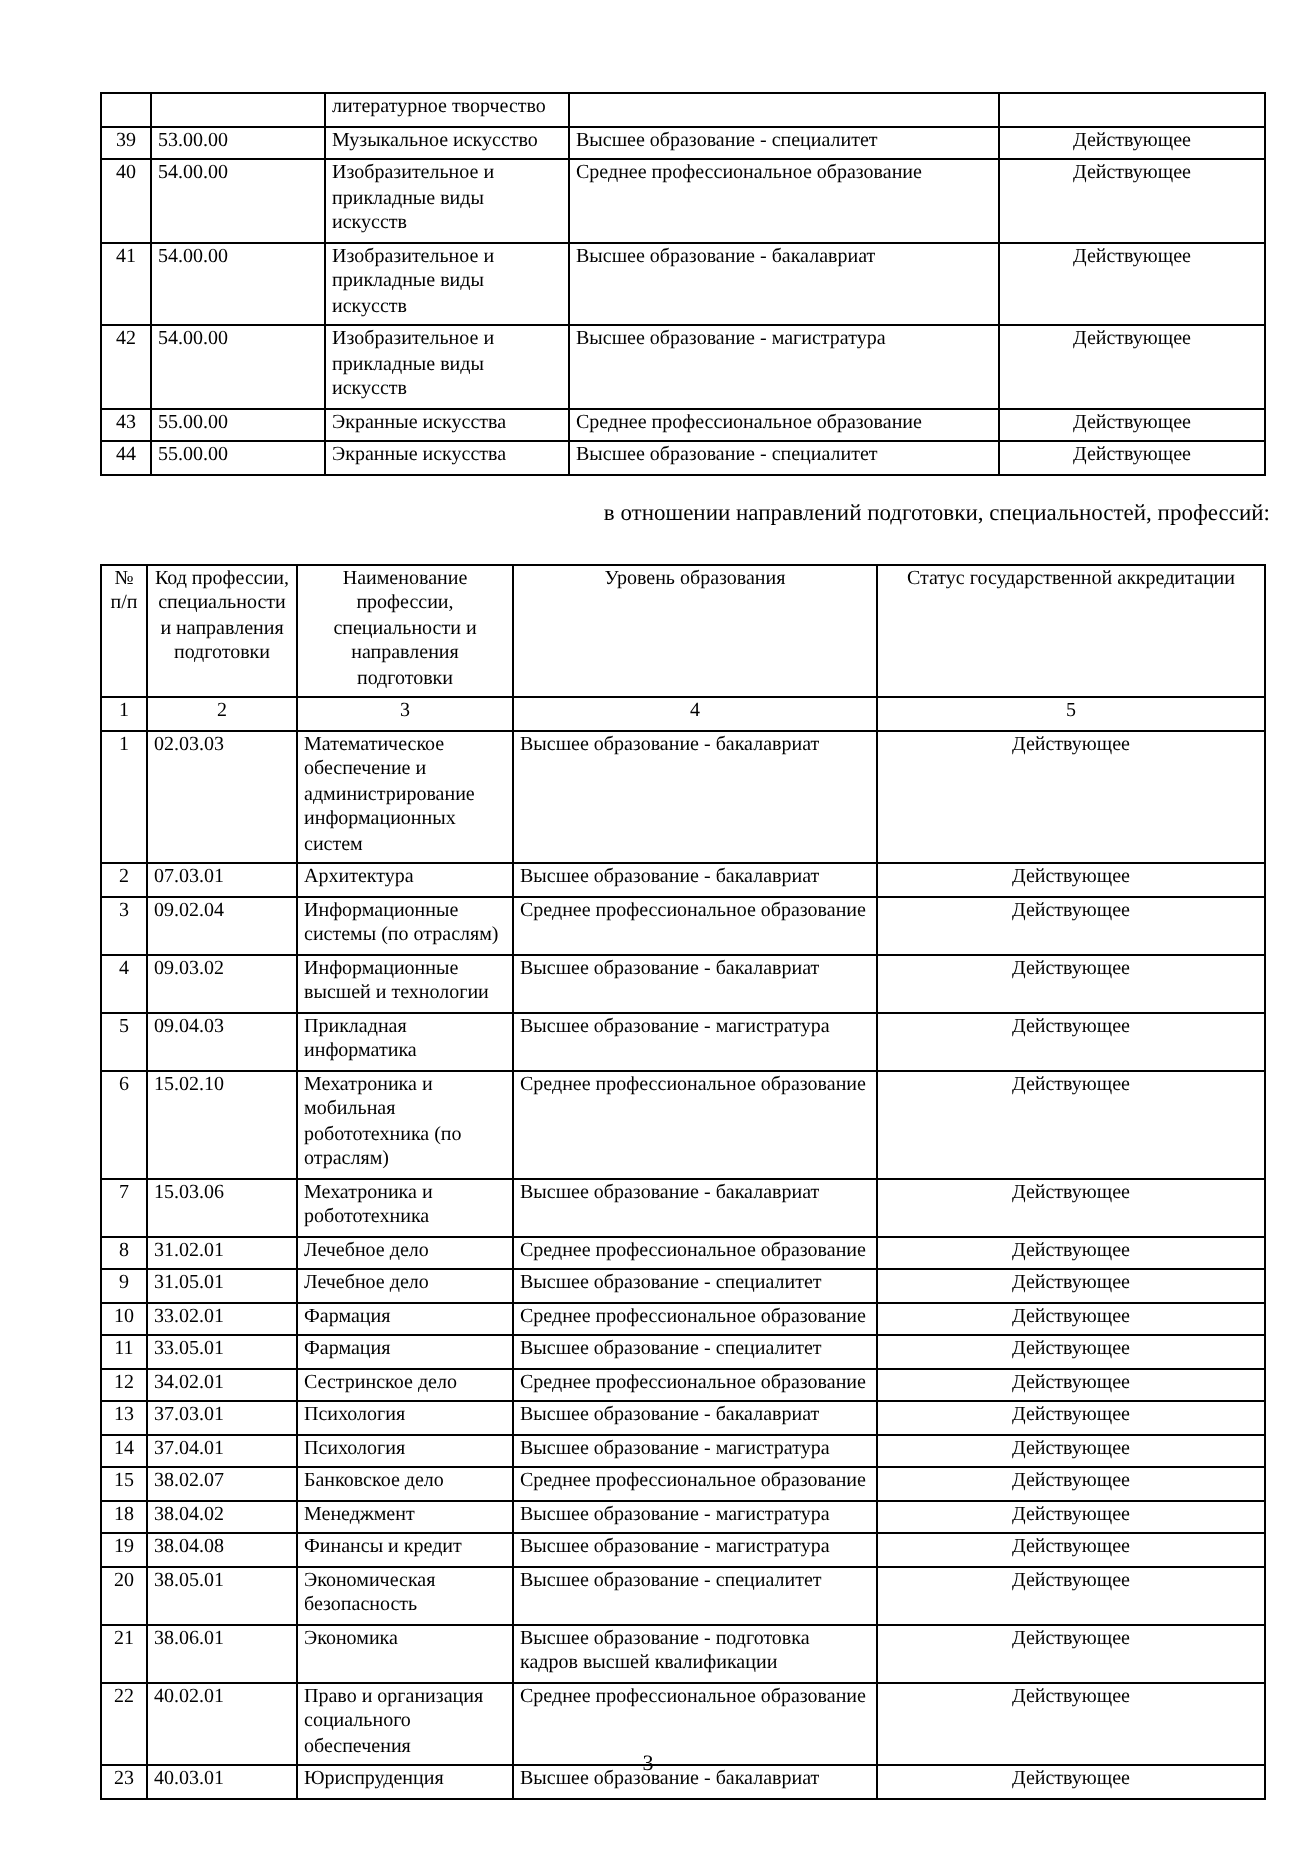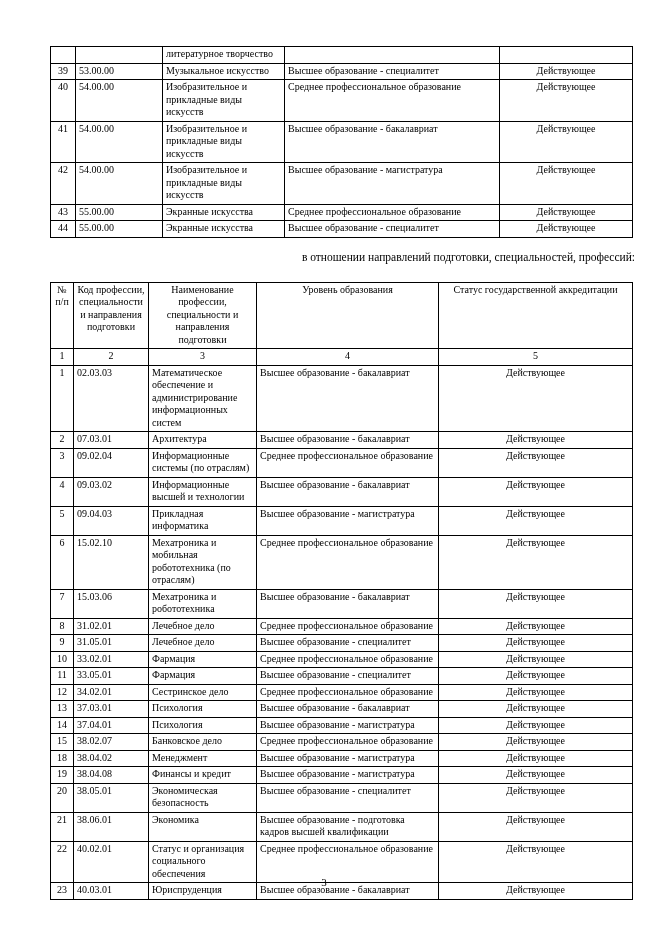--- a/index.html
+++ b/index.html
@@ -288,21 +288,21 @@
         <tr>
           <td class="c-num">21</td>
           <td class="c-code">38.06.01</td>
           <td class="c-name">Экономика</td>
           <td class="c-level">Высшее образование - подготовка кадров высшей квалификации</td>
           <td class="c-status">Действующее</td>
         </tr>
         <tr>
           <td class="c-num">22</td>
           <td class="c-code">40.02.01</td>
-          <td class="c-name">Статус и организация социального обеспечения</td>
+          <td class="c-name">Право и организация социального обеспечения</td>
           <td class="c-level">Среднее профессиональное образование</td>
           <td class="c-status">Действующее</td>
         </tr>
         <tr>
           <td class="c-num">23</td>
           <td class="c-code">40.03.01</td>
           <td class="c-name">Юриспруденция</td>
           <td class="c-level">Высшее образование - бакалавриат</td>
           <td class="c-status">Действующее</td>
         </tr>

